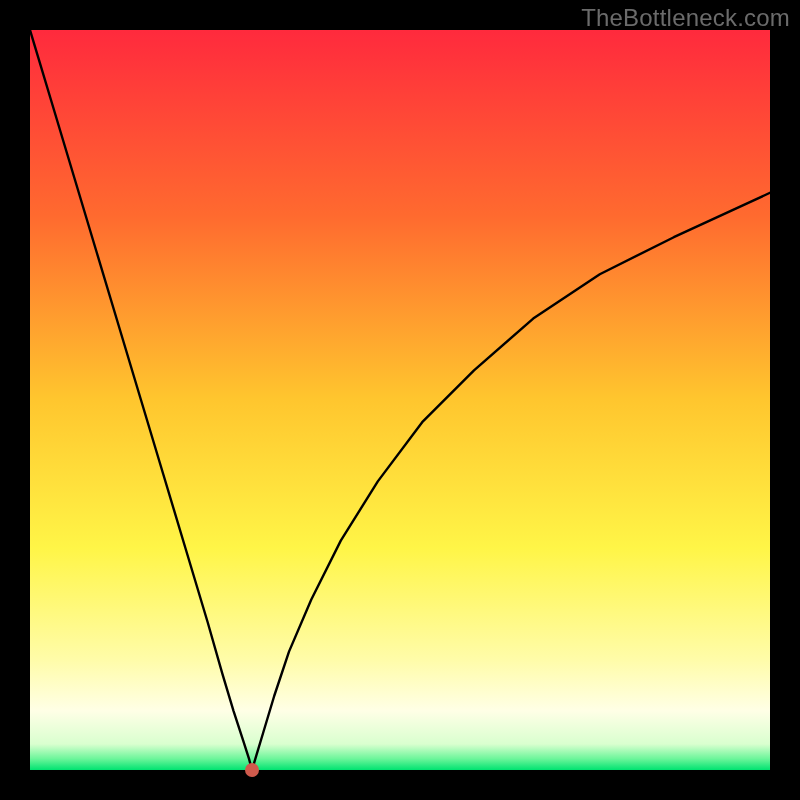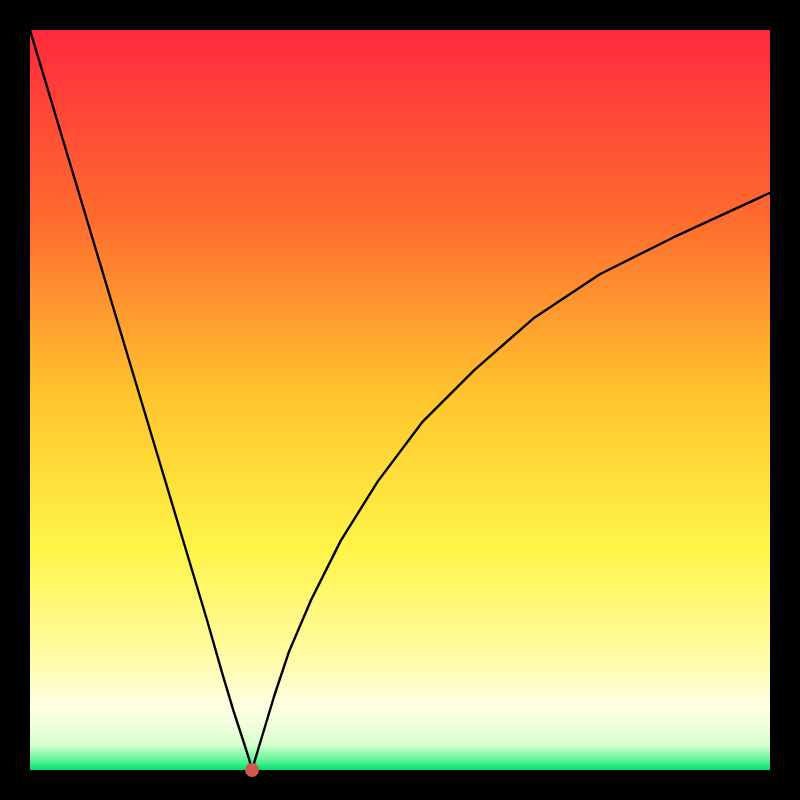--- a/index.html
+++ b/index.html
@@ -47,20 +47,21 @@
     background: #cf5a4c;
     transform: translate(-50%, -50%);
     z-index: 3;
   }
 </style>
 </head>
 <body>
 
 <div class="frame">
 
+  <div class="watermark">TheBottleneck.com</div>
 
   <div class="plot">
     <svg id="chart-svg" width="740" height="740" viewBox="0 0 740 740" preserveAspectRatio="none">
       <defs>
         <linearGradient id="bg-grad" x1="0" y1="0" x2="0" y2="1">
             <stop offset="0%" stop-color="#ff2a3d"></stop>
             <stop offset="25%" stop-color="#ff6a2f"></stop>
             <stop offset="50%" stop-color="#ffc62e"></stop>
             <stop offset="70%" stop-color="#fff547"></stop>
             <stop offset="85%" stop-color="#fffca8"></stop>

